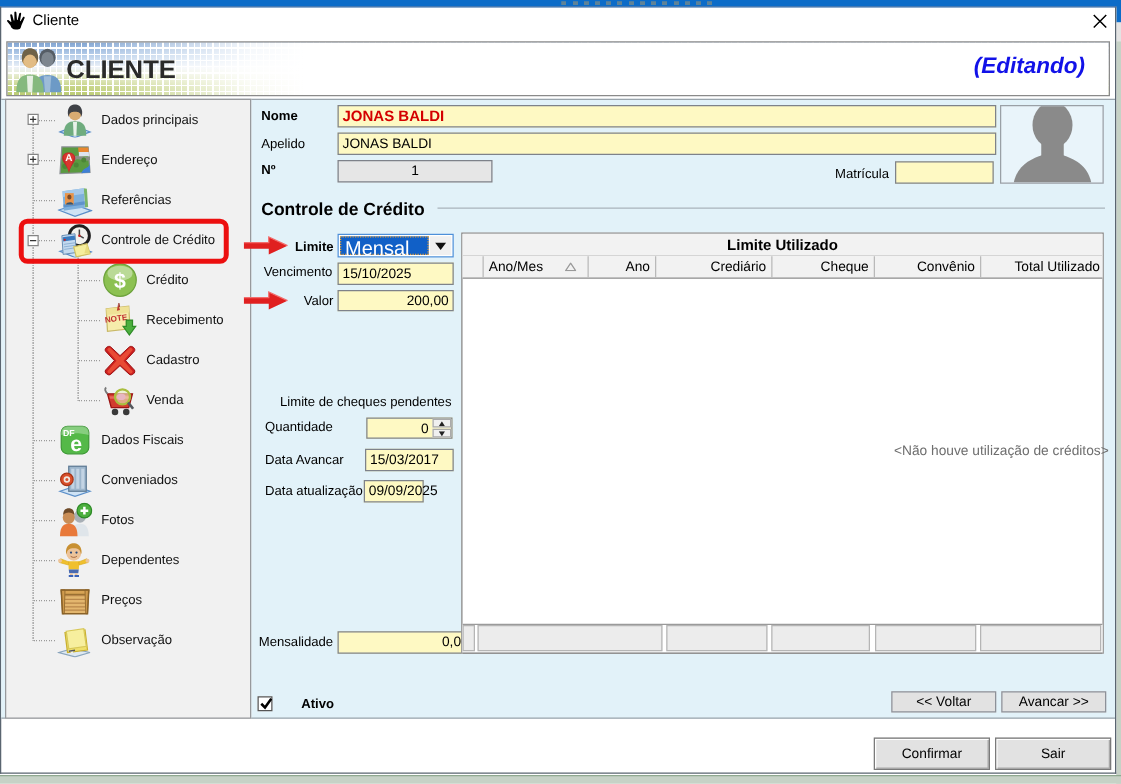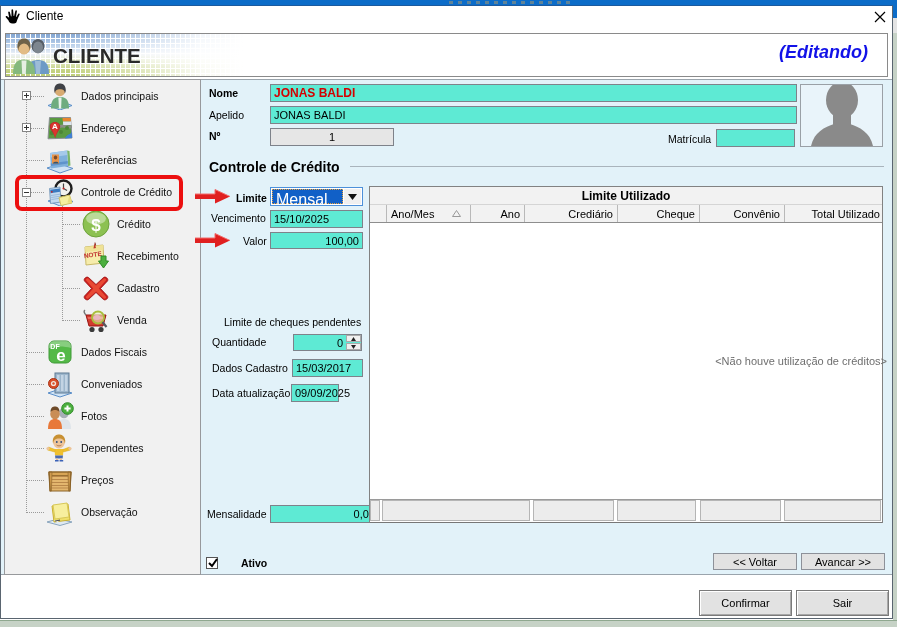--- a/index.html
+++ b/index.html
@@ -1,20 +1,20 @@
 <!DOCTYPE html>
 <html><head>
 <meta charset="utf-8">
 <style>
 *{margin:0;padding:0;box-sizing:border-box}
 html,body{width:897px;height:627px;overflow:hidden;background:#fff;font-family:"Liberation Sans",sans-serif}
 .abs{position:absolute}
 .lb{position:absolute;font-size:10.5px;color:#000;white-space:nowrap;line-height:14px}
 .lbb{position:absolute;font-size:10.5px;font-weight:bold;color:#000;white-space:nowrap;line-height:14px}
-.inp{position:absolute;background:#5eead4;border:1px solid #7e828a;font-size:11px;color:#000;display:flex;align-items:center;padding:0 3px;white-space:nowrap}
+.inp{position:absolute;background:#fef9c3;border:1px solid #7e828a;font-size:11px;color:#000;display:flex;align-items:center;padding:0 3px;white-space:nowrap}
 .btn{position:absolute;background:#e2e2e2;border:1px solid #8d9199;font-size:11px;color:#000;display:flex;align-items:center;justify-content:center;white-space:nowrap}
 .treetxt{position:absolute;font-size:10.5px;color:#111;white-space:nowrap;line-height:14px}
 </style>
 </head>
 <body>
 
 <div class="abs" style="left:0;top:0;width:897px;height:6px;background:#0c6cc8"></div>
 <div class="abs" style="left:449px;top:1px;width:124px;height:3px;background-image:repeating-linear-gradient(to right,#b39a66 0 4px,transparent 4px 9px);opacity:0.5"></div>
 
 <div class="abs" style="left:893px;top:0;width:4px;height:18px;background:#0c6cc8"></div>
@@ -263,36 +263,36 @@
 <div class="abs" style="left:344px;top:189px;width:17px;height:15px;background:#f0f0f0;display:flex;align-items:center;justify-content:center">
 <svg width="9" height="6" viewBox="0 0 9 6">
       <path d="M0 0 L9 0 L4.5 6 Z" fill="#111"></path>
     </svg>
   </div>
 
 <div class="lb" style="left:211px;top:211px">Vencimento</div>
 <div class="inp" style="left:270px;top:210px;width:93px;height:18px">15/10/2025</div>
 
 <div class="lb" style="left:243px;top:234px">Valor</div>
-<div class="inp" style="left:270px;top:232px;width:93px;height:17px;justify-content:flex-end">100,00</div>
+<div class="inp" style="left:270px;top:232px;width:93px;height:17px;justify-content:flex-end">200,00</div>
 
 <div class="lb" style="left:224px;top:315px">Limite de cheques pendentes</div>
 <div class="lb" style="left:212px;top:335px">Quantidade</div>
 <div class="inp" style="left:293px;top:334px;width:69px;height:17px;justify-content:flex-end;padding-right:18px">0</div>
 <div class="abs" style="left:346px;top:335px;width:15px;height:7px;background:#f0f0f0;border:1px solid #aaa;display:flex;align-items:center;justify-content:center">
 <svg width="5" height="4" viewBox="0 0 5 4">
       <path d="M0 4 L5 4 L2.5 0 Z" fill="#222"></path>
     </svg>
   </div>
 <div class="abs" style="left:346px;top:343px;width:15px;height:7px;background:#f0f0f0;border:1px solid #aaa;display:flex;align-items:center;justify-content:center">
 <svg width="5" height="4" viewBox="0 0 5 4">
       <path d="M0 0 L5 0 L2.5 4 Z" fill="#222"></path>
     </svg>
   </div>
-<div class="lb" style="left:212px;top:361px">Dados Cadastro</div>
+<div class="lb" style="left:212px;top:361px">Data Avancar</div>
 <div class="inp" style="left:292px;top:359px;width:71px;height:18px">15/03/2017</div>
 <div class="lb" style="left:212px;top:386px">Data atualização</div>
 <div class="inp" style="left:291px;top:384px;width:48px;height:18px">09/09/2025</div>
 
 <div class="lb" style="left:207px;top:507px">Mensalidade</div>
 <div class="inp" style="left:270px;top:505px;width:109px;height:18px;justify-content:flex-end">0,00</div>
 
 <div class="abs" style="left:206px;top:557px;width:12px;height:12px;background:#fff;border:1px solid #555"></div>
 <svg class="abs" style="left:208px;top:558px" width="10" height="10" viewBox="0 0 10 10">
     <path d="M1 5 L4 8 L9 1" stroke="#000" stroke-width="2" fill="none"></path>

